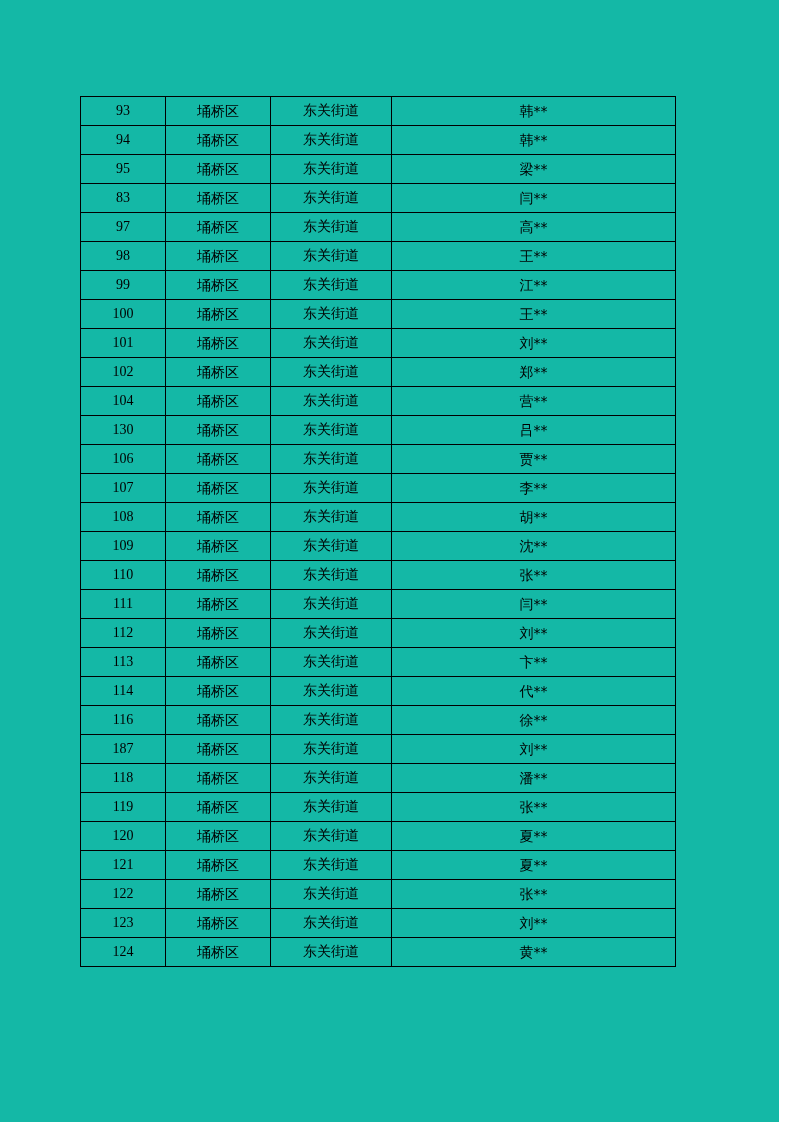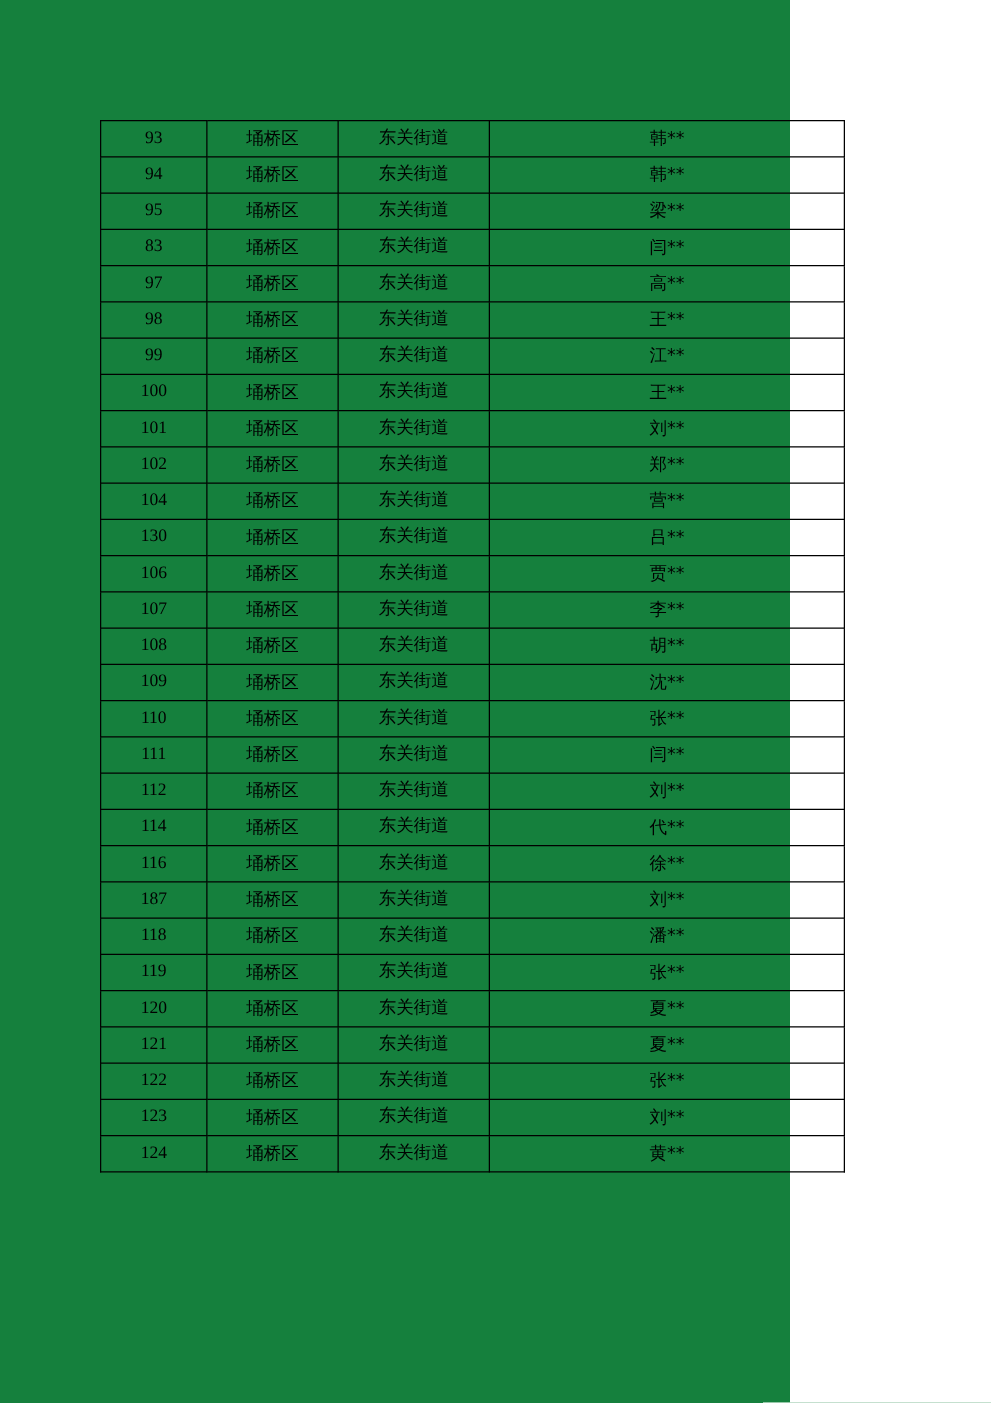--- a/index.html
+++ b/index.html
@@ -11,23 +11,23 @@
     width: 793px;
     height: 1122px;
     font-family: "Liberation Serif", serif;
     color: #000000;
     position: relative;
   }
   .page {
     position: absolute;
     left: 0;
     top: 0;
-    width: 632px;
+    width: 779px;
     height: 1122px;
-    background: #15803d;
+    background: #14b8a6;
   }
   .table-wrap {
     position: absolute;
     left: 80px;
     top: 96px;
     width: 593px;
   }
   table.roster {
     border-collapse: collapse;
     width: 593px;
@@ -179,20 +179,26 @@
             <td class="col-street">东关街道</td>
             <td class="col-name">闫**</td>
           </tr>
           <tr>
             <td class="col-index">112</td>
             <td class="col-district">埇桥区</td>
             <td class="col-street">东关街道</td>
             <td class="col-name">刘**</td>
           </tr>
           <tr>
+            <td class="col-index">113</td>
+            <td class="col-district">埇桥区</td>
+            <td class="col-street">东关街道</td>
+            <td class="col-name">卞**</td>
+          </tr>
+          <tr>
             <td class="col-index">114</td>
             <td class="col-district">埇桥区</td>
             <td class="col-street">东关街道</td>
             <td class="col-name">代**</td>
           </tr>
           <tr>
             <td class="col-index">116</td>
             <td class="col-district">埇桥区</td>
             <td class="col-street">东关街道</td>
             <td class="col-name">徐**</td>

